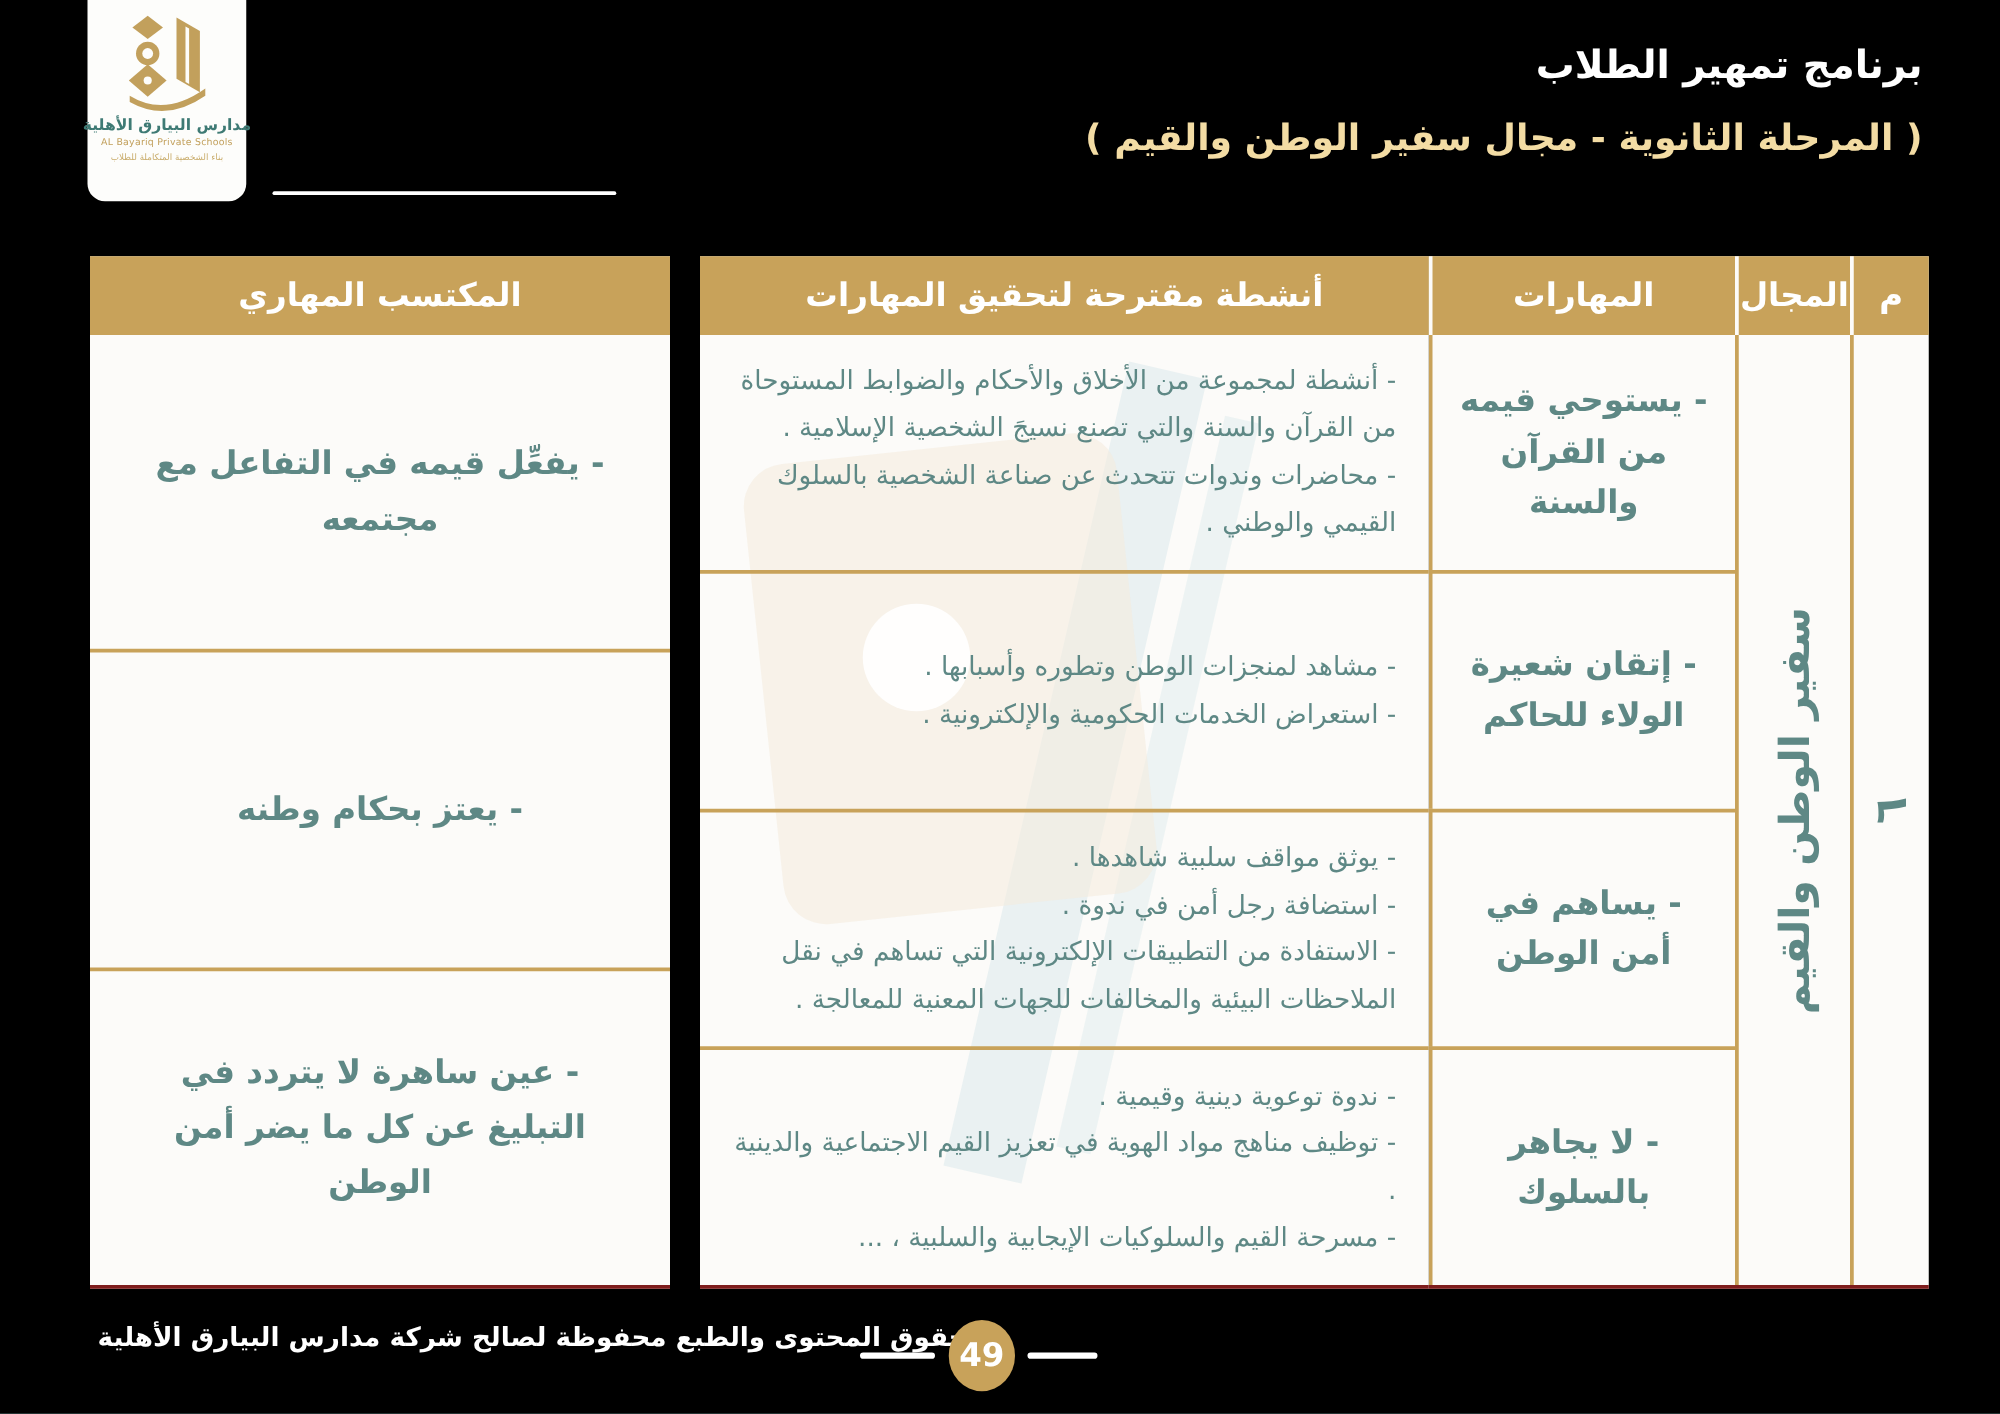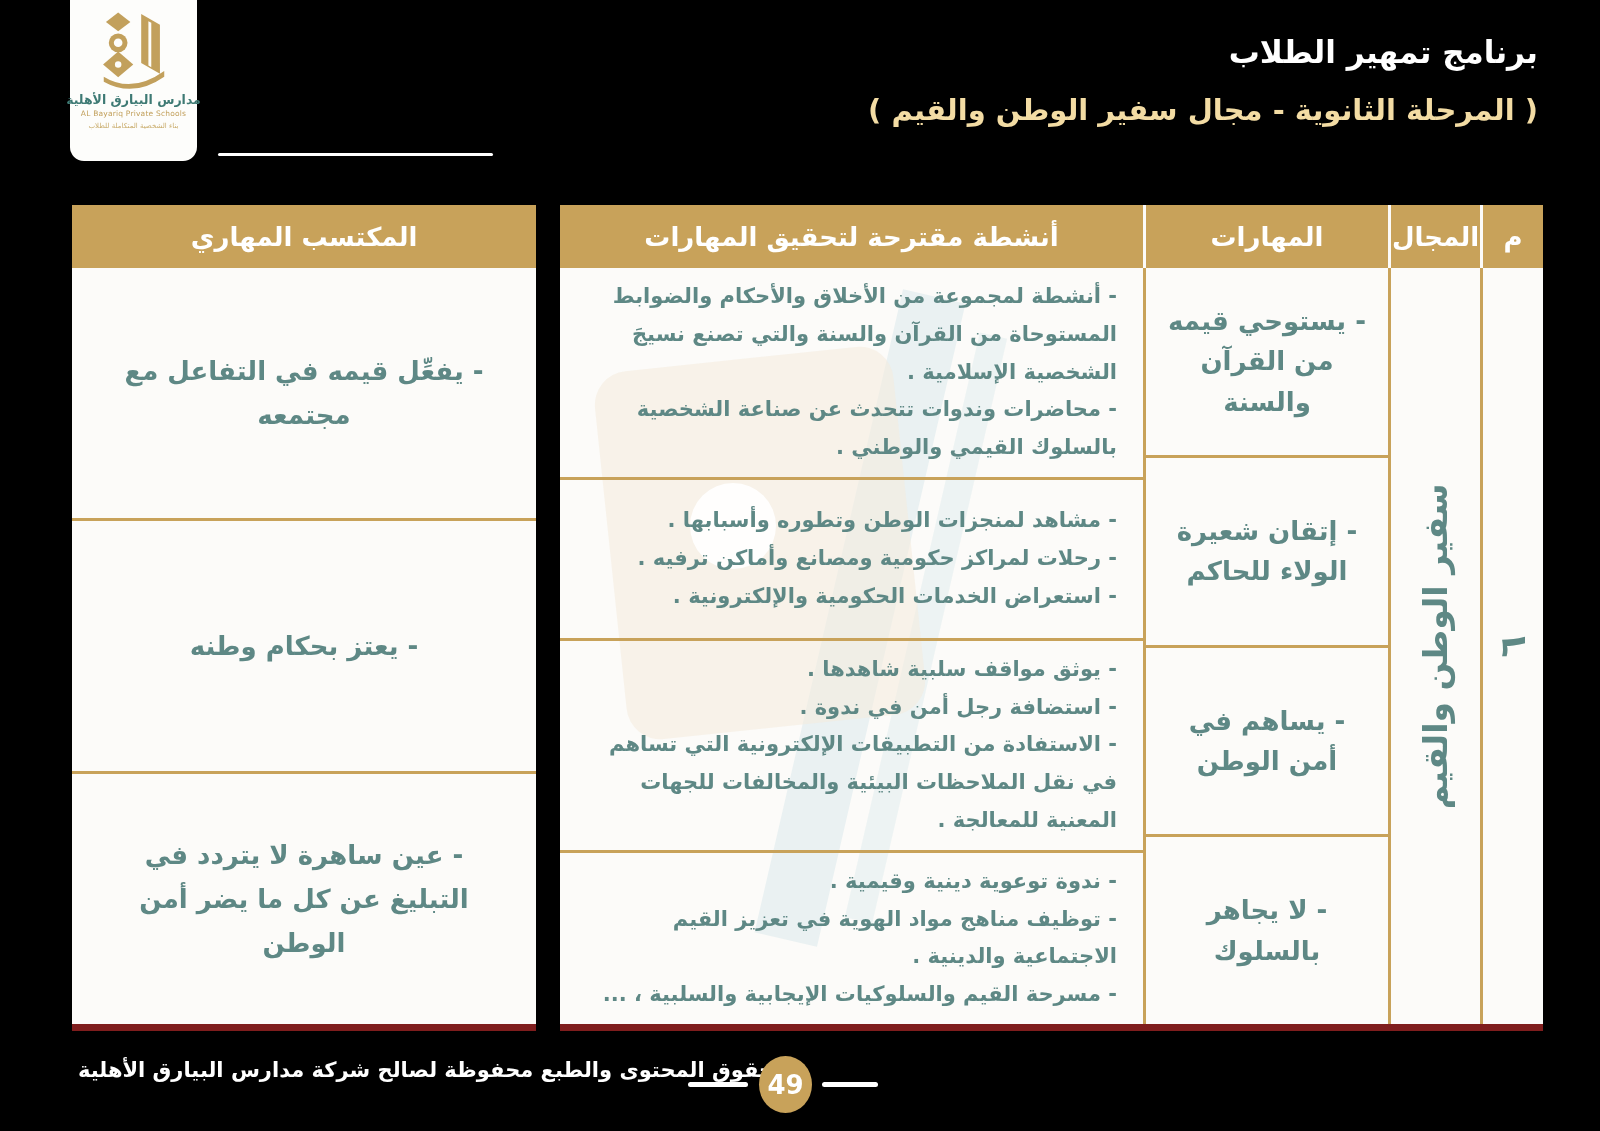--- a/index.html
+++ b/index.html
@@ -16,21 +16,21 @@
   .logo-card{position:absolute;top:0;left:70px;width:127px;height:161px;background:#FDFDFB;
              border-radius:0 0 14px 14px;box-shadow:0 5px 12px rgba(0,0,0,.22);
              display:flex;flex-direction:column;align-items:center;text-align:center}
   .logo-emblem{width:72px;height:82px;margin-top:9px}
   .logo-ar{color:#3E7A74;font-size:12.5px;font-weight:bold;margin-top:1px;white-space:nowrap}
   .logo-en{color:#C2A05C;font-size:7.5px;margin-top:2px;letter-spacing:.2px;white-space:nowrap}
   .logo-tag{color:#C9AC6B;font-size:7px;margin-top:4px;white-space:nowrap}
 
   
   .tbl{position:absolute;top:205px;left:72px;width:1471px;height:826px;display:flex}
-  .col{display:flex;flex-direction:column;background:#FCFBF9;border-bottom:7px solid #7f1d1d}
+  .col{display:flex;flex-direction:column;background:#FCFBF9;border-bottom:3px solid #7f1d1d}
   .col-index{width:63px}
   .col-domain{width:92px}
   .col-skills{width:245px}
   .col-acts{width:583px;position:relative}
   .col-gap{width:24px;background:transparent;border-bottom:none}
   .col-acq{width:464px}
   .th{height:63px;flex:none;background:#C8A25A;color:#fff;font-weight:bold;font-size:26px;
       display:flex;align-items:center;justify-content:center;text-align:center}
   .col-index .th,.col-domain .th,.col-skills .th{border-left:3px solid #FCFBF9}
 
@@ -38,21 +38,21 @@
   .v-text{transform:rotate(-90deg);white-space:nowrap;color:#5E8885;font-weight:bold}
   .domain-text{font-size:33px;letter-spacing:1px}
   .index-num{font-size:36px}
 
   .skill-cell{flex:1;display:flex;align-items:center;justify-content:center;text-align:center;
               color:#5E8885;font-weight:bold;font-size:26px;line-height:1.55;
               border-left:3px solid #C8A25A;padding:0 14px}
   .skill-cell + .skill-cell{border-top:3px solid #C8A25A}
 
   .act-cell{flex:1;display:flex;flex-direction:column;justify-content:center;
-            color:#5E8885;font-weight:bold;font-size:21px;line-height:1.8;
+            color:#5E8885;font-weight:normal;font-size:21px;line-height:1.8;
             padding:10px 26px 10px 16px;position:relative;z-index:1}
   .act-cell + .act-cell{border-top:3px solid #C8A25A}
   .act-cell ul{list-style:none}
 
   .acq-cell{flex:1;display:flex;align-items:center;justify-content:center;text-align:center;
             color:#5E8885;font-weight:bold;font-size:26px;line-height:1.7;padding:0 40px}
   .acq-cell + .acq-cell{border-top:3px solid #C8A25A}
 
   
   .watermark{position:absolute;top:63px;left:0;right:0;bottom:0;overflow:hidden;z-index:0;pointer-events:none}
@@ -132,21 +132,20 @@
       </div>
       <div class="act-cell">
         <ul>
           <li>- أنشطة لمجموعة من الأخلاق والأحكام والضوابط المستوحاة من القرآن والسنة والتي تصنع نسيجَ الشخصية الإسلامية .</li>
           <li>- محاضرات وندوات تتحدث عن صناعة الشخصية بالسلوك القيمي والوطني .</li>
         </ul>
       </div>
       <div class="act-cell">
         <ul>
           <li>- مشاهد لمنجزات الوطن وتطوره وأسبابها .</li>
-          <li>- رحلات لمراكز حكومية ومصانع وأماكن ترفيه .</li>
           <li>- استعراض الخدمات الحكومية والإلكترونية .</li>
         </ul>
       </div>
       <div class="act-cell">
         <ul>
           <li>- يوثق مواقف سلبية شاهدها .</li>
           <li>- استضافة رجل أمن في ندوة .</li>
           <li>- الاستفادة من التطبيقات الإلكترونية التي تساهم في نقل الملاحظات البيئية والمخالفات للجهات المعنية للمعالجة .</li>
         </ul>
       </div>

